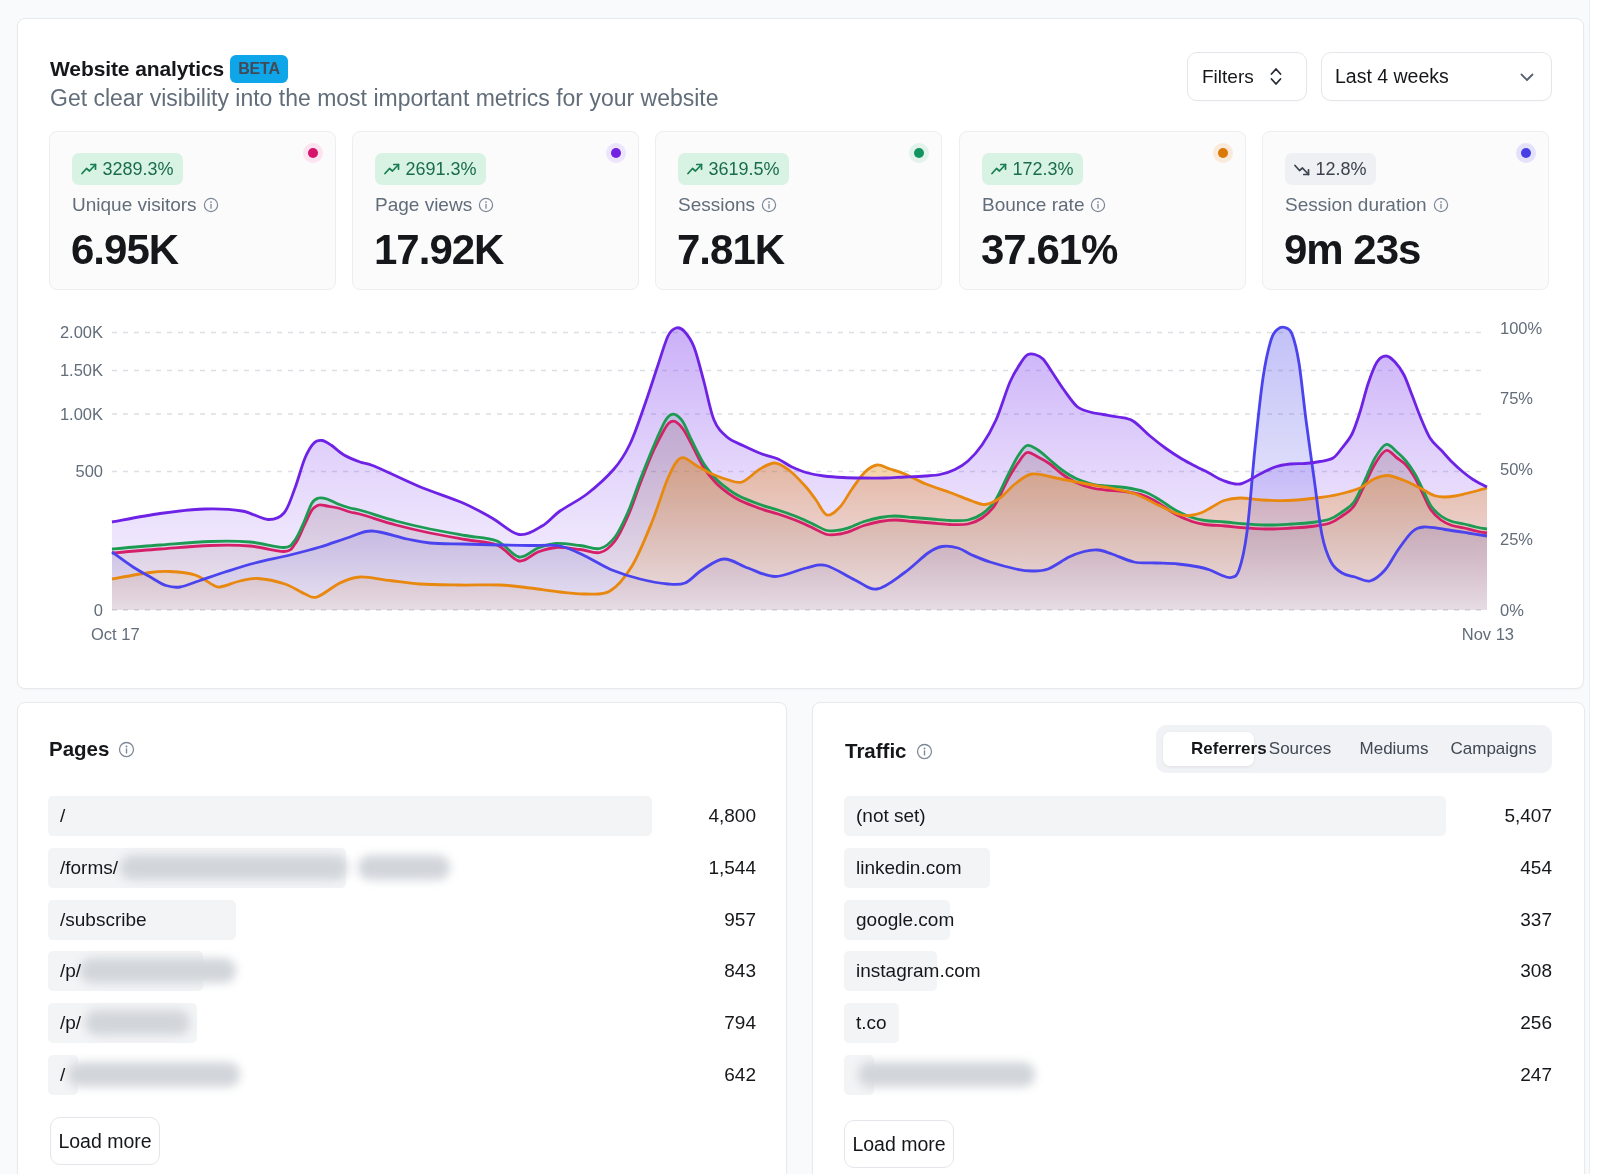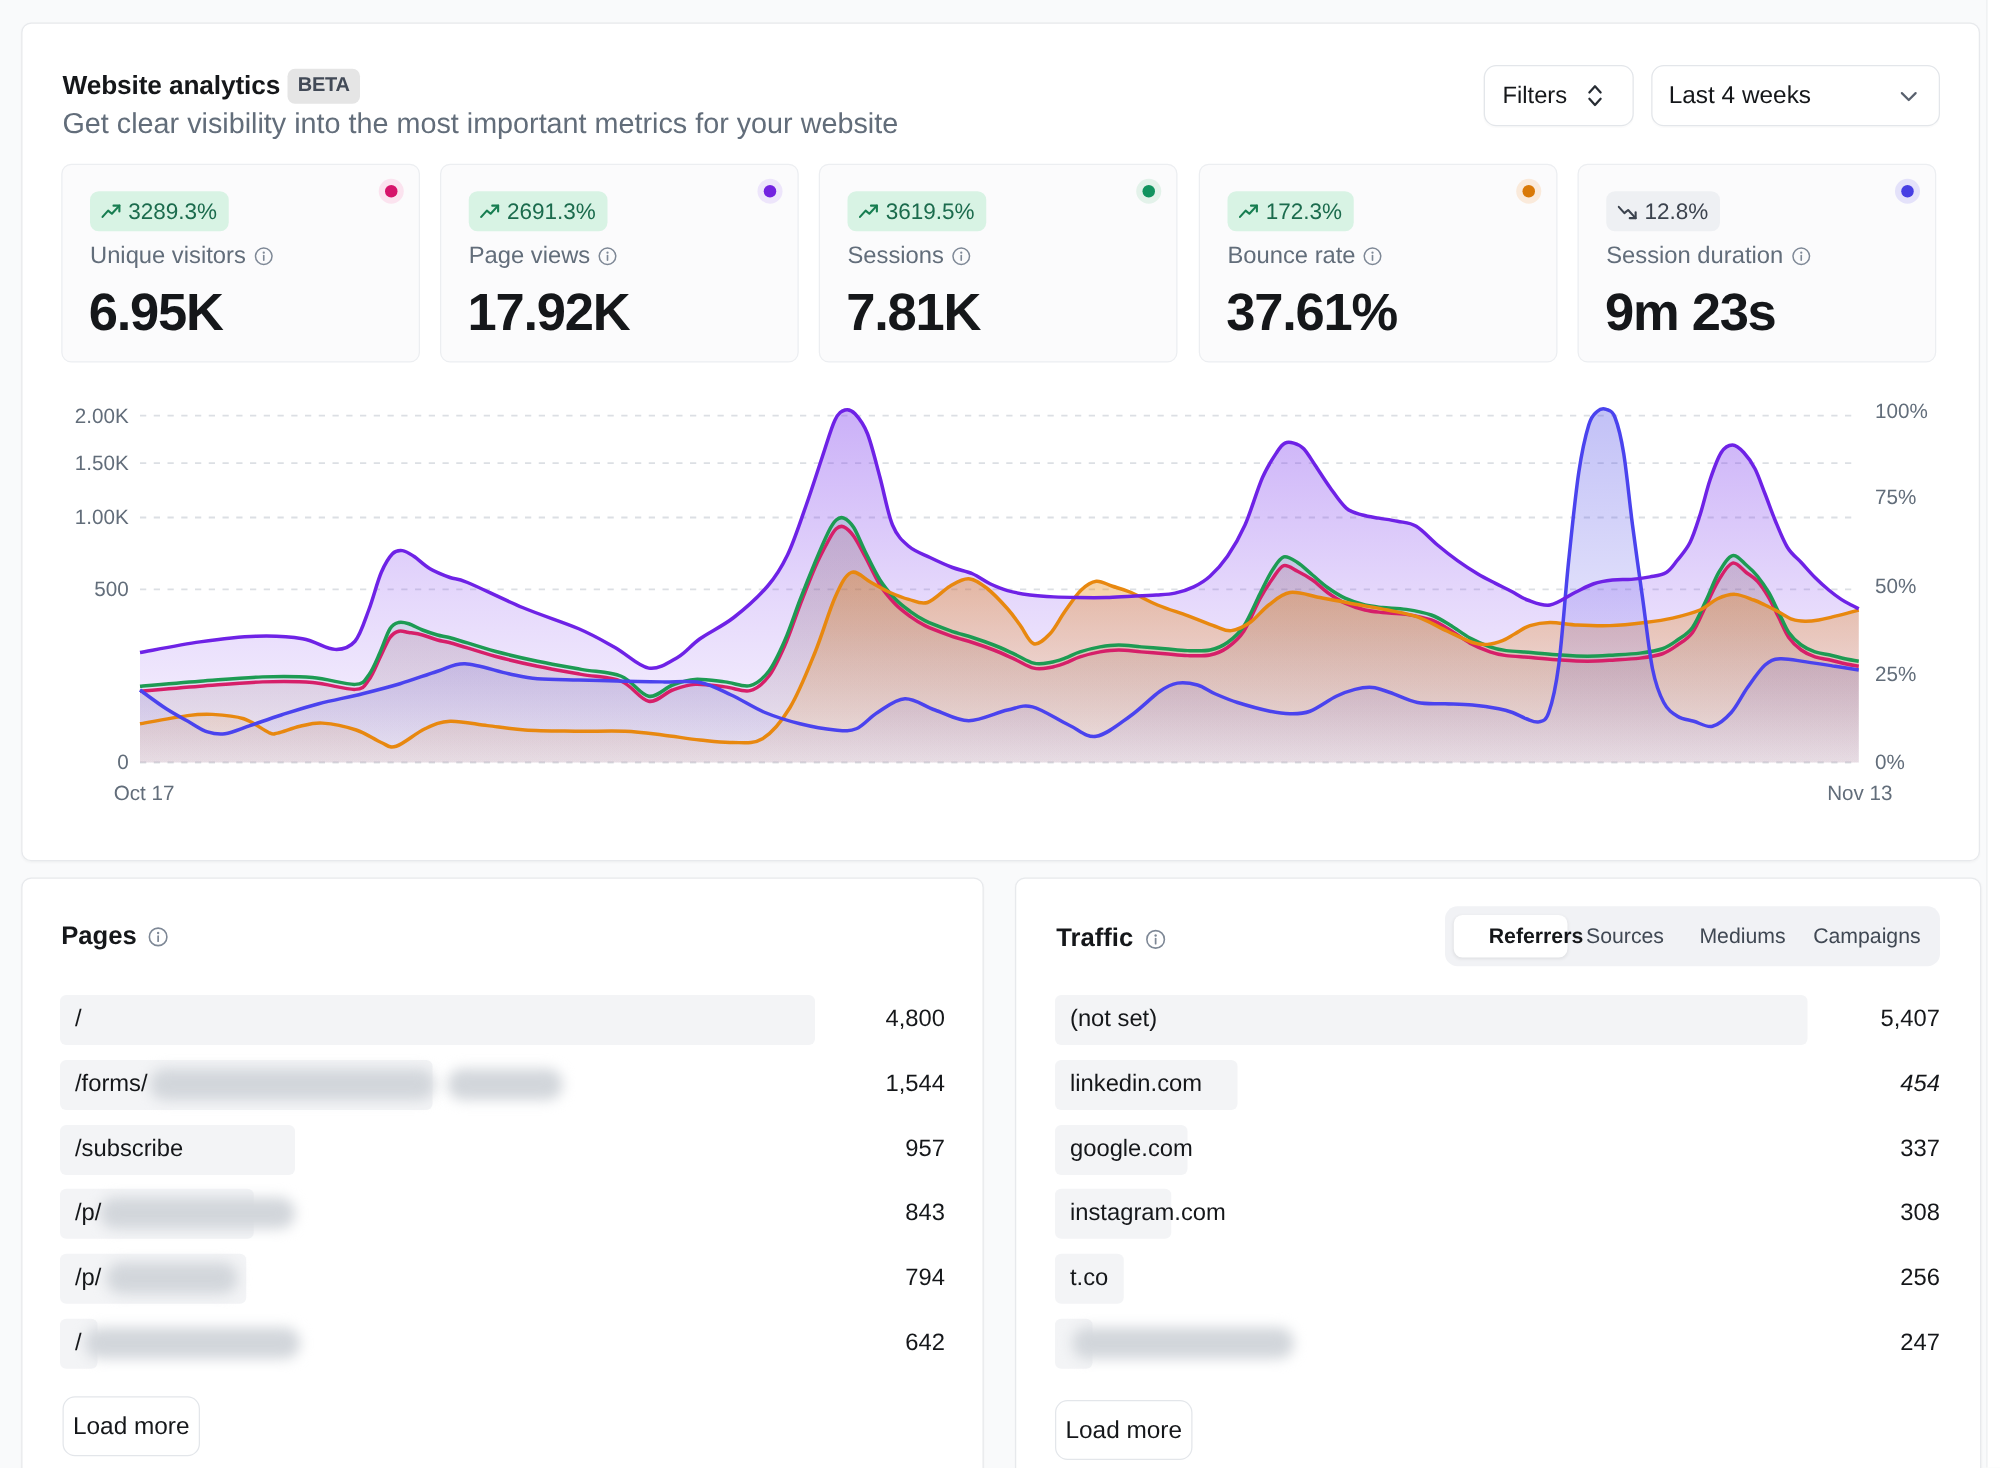--- a/index.html
+++ b/index.html
@@ -2,21 +2,21 @@
 <html><head><meta charset="utf-8"><style>
 * { margin:0; padding:0; box-sizing:border-box; }
 html,body { width:1600px; height:1174px; overflow:hidden; background:#f9fafb;
   font-family:"Liberation Sans", sans-serif; -webkit-font-smoothing:antialiased; }
 .card { position:absolute; background:#fff; border:1px solid #e7e9ec; border-radius:8px;
   box-shadow:0 1px 2px rgba(0,0,0,0.03); }
 #main { left:17px; top:18px; width:1567px; height:671px; }
 #pages { left:17px; top:702px; width:770px; height:520px; }
 #traffic { left:812px; top:702px; width:773px; height:520px; }
 .h1 { position:absolute; left:32px; top:38px; font-size:21px; font-weight:bold; color:#15171a; letter-spacing:-0.1px; }
-.beta { position:absolute; left:212px; top:36px; width:58px; height:28px; background:#e5e5e5; color:#424a57; font-size:16px; font-weight:bold;
+.beta { position:absolute; left:212px; top:36px; width:58px; height:28px; background:#0ea5e9; color:#424a57; font-size:16px; font-weight:bold;
   border-radius:6px; letter-spacing:-0.2px; display:flex; align-items:center; justify-content:center; }
 .sub { position:absolute; left:32px; top:66px; font-size:23px; color:#626d7a; }
 .btn { position:absolute; background:#fff; border:1px solid #e3e6ea; border-radius:10px; height:49px;
   font-size:19px; color:#15171a; display:flex; align-items:center; box-shadow:0 1px 1px rgba(0,0,0,0.02); }
 #filters { left:1169px; top:33px; width:120px; padding-left:14px; gap:16px; }
 #select { left:1303px; top:33px; width:231px; padding-left:13px; font-size:19.5px; }
 .scard { position:absolute; top:131px; width:287px; height:159px; background:#fbfbfc; border:1px solid #eceef1; border-radius:8px; }
 .dot { position:absolute; right:12px; top:11px; width:20px; height:20px; border-radius:50%; display:flex; align-items:center; justify-content:center; }
 .dot span { width:10px; height:10px; border-radius:50%; display:block; }
 .badge { position:absolute; left:21.5px; top:21px; height:28px; background:#d8f3e4; border-radius:7px;
@@ -242,21 +242,21 @@
   <div class="tab active" style="width:91px;padding-left:28px;">Referrers</div>
   <div class="tab" style="width:92px;">Sources</div>
   <div class="tab" style="width:96px;">Mediums</div>
   <div class="tab" style="width:103px;">Campaigns</div>
 </div>
 <div class="bar" style="left:844px;top:796px;width:602px;"></div>
 <div class="rlabel" style="left:856px;top:805px;">(not set)</div>
     <div class="rnum" style="right:48px;top:805px;">5,407</div>
 <div class="bar" style="left:844px;top:847.8px;width:146px;"></div>
 <div class="rlabel" style="left:856px;top:856.8px;">linkedin.com</div>
-    <div class="rnum" style="right:48px;top:856.8px;font-style:italic;">454</div>
+    <div class="rnum" style="right:48px;top:856.8px;">454</div>
 <div class="bar" style="left:844px;top:899.6px;width:106px;"></div>
 <div class="rlabel" style="left:856px;top:908.6px;">google.com</div>
     <div class="rnum" style="right:48px;top:908.6px;">337</div>
 <div class="bar" style="left:844px;top:951.4px;width:93px;"></div>
 <div class="rlabel" style="left:856px;top:960.4px;">instagram.com</div>
     <div class="rnum" style="right:48px;top:960.4px;">308</div>
 <div class="bar" style="left:844px;top:1003.2px;width:55px;"></div>
 <div class="rlabel" style="left:856px;top:1012.2px;">t.co</div>
     <div class="rnum" style="right:48px;top:1012.2px;margin-left:44px;">256</div>
 <div class="bar" style="left:844px;top:1055px;width:30px;"></div>

